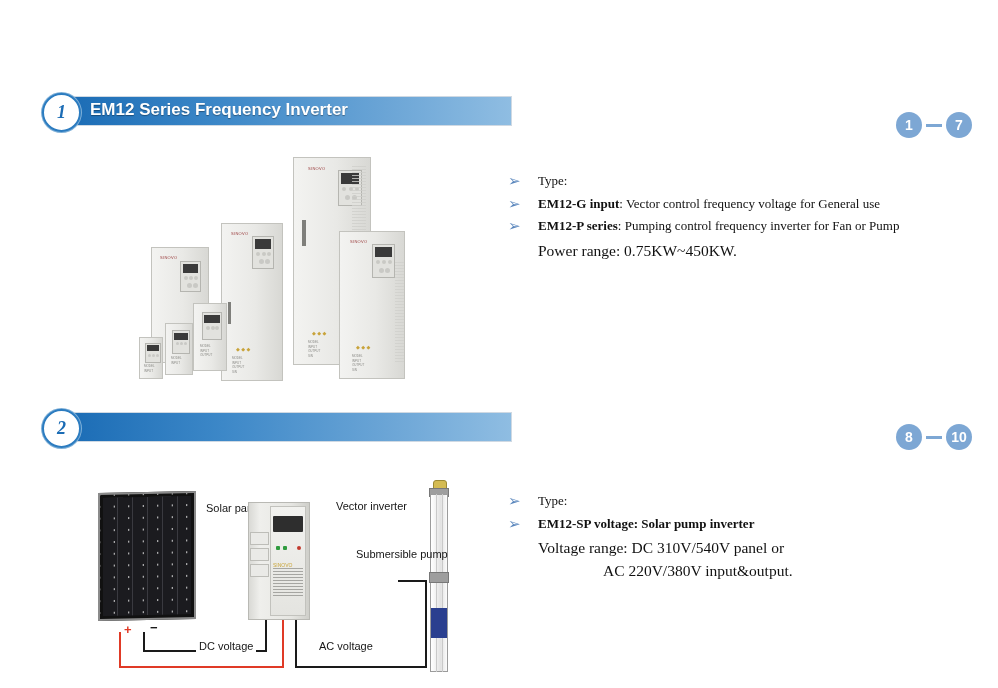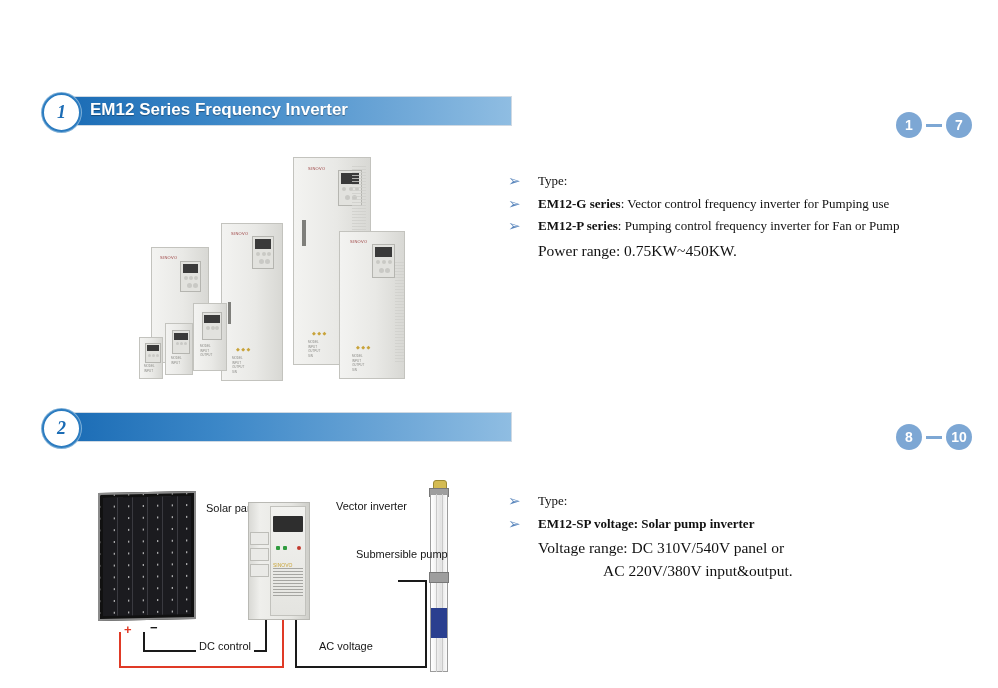--- a/index.html
+++ b/index.html
@@ -262,21 +262,21 @@
     </div>
   </div>
 
   <div class="txt" style="left:508px;top:172px;width:480px;">
     <div class="row">
       <div class="bullet">➢</div>
       <div class="rtext">Type:</div>
     </div>
     <div class="row">
       <div class="bullet">➢</div>
-      <div class="rtext"><b>EM12-G series</b><span>: Vector control frequency inverter for Pumping use</span></div>
+      <div class="rtext"><b>EM12-G input</b><span>: Vector control frequency voltage for General use</span></div>
     </div>
     <div class="row">
       <div class="bullet">➢</div>
       <div class="rtext"><b>EM12-P series</b><span>:  Pumping control frequency inverter for Fan or Pump</span></div>
     </div>
     <div class="plain"> Power range: 0.75KW~450KW.</div>
   </div>
 
   <div class="sec-head" style="top:412px;">
     <div class="sec-bar"></div>
@@ -323,21 +323,21 @@
       <div class="collar" style="top:92px;height:11px;"></div>
       <div class="blue"></div>
     </div>
     <div class="dlabel" style="left:268px;top:68px;">Submersible pump</div>
 
     <div class="wire" style="left:55px;top:152px;width:2px;height:20px;"></div>
     <div class="wire" style="left:55px;top:170px;width:124px;height:2px;"></div>
     <div class="wire" style="left:177px;top:140px;width:2px;height:32px;"></div>
     <div class="sign" style="left:36px;top:142px;color:#e03a26;">+</div>
     <div class="sign" style="left:62px;top:140px;color:#1a1a1a;">−</div>
-    <div class="dlabel" style="left:108px;top:160px;background:#fff;padding:0 3px;">DC control</div>
+    <div class="dlabel" style="left:108px;top:160px;background:#fff;padding:0 3px;">DC voltage</div>
 
     <div class="wire-red" style="left:31px;top:152px;width:2px;height:36px;"></div>
     <div class="wire-red" style="left:31px;top:186px;width:165px;height:2px;"></div>
     <div class="wire-red" style="left:194px;top:140px;width:2px;height:48px;"></div>
 
     <div class="wire" style="left:207px;top:140px;width:2px;height:48px;"></div>
     <div class="wire" style="left:207px;top:186px;width:132px;height:2px;"></div>
     <div class="wire" style="left:337px;top:100px;width:2px;height:88px;"></div>
     <div class="wire" style="left:310px;top:100px;width:29px;height:2px;"></div>
     <div class="dlabel" style="left:228px;top:160px;background:#fff;padding:0 3px;">AC voltage</div>

